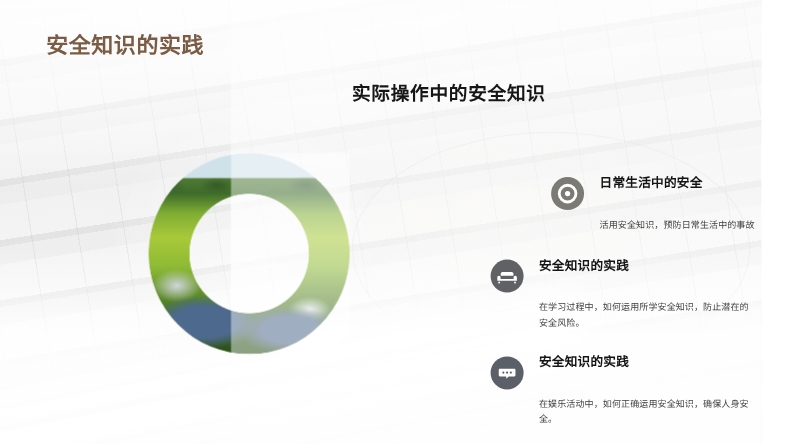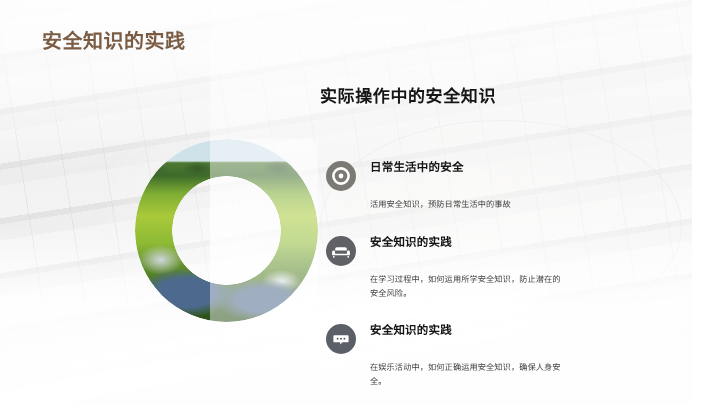--- a/index.html
+++ b/index.html
@@ -197,40 +197,41 @@
     letter-spacing: .5px;
     color: #7a5c45;
     text-shadow: 0 1px 0 rgba(255,255,255,0.6);
     white-space: nowrap;
   }
 
   
   .main-heading {
     position: absolute;
     left: 320px;
-    top: 82px;
+    top: 71px;
     font-size: 17px;
     font-weight: 700;
     letter-spacing: .6px;
     color: #161616;
     white-space: nowrap;
   }
 
   
   .feature-list {
     position: absolute;
     left: 326px;
     top: 160px;
     width: 360px;
   }
   .feature {
     position: relative;
     display: flex;
     align-items: flex-start;
     margin-bottom: 23px;
+    justify-content: flex-end;
   }
   .feature:last-child { margin-bottom: 0; }
 
   .feature-icon {
     flex: 0 0 auto;
     width: 30px;
     height: 30px;
     border-radius: 50%;
     display: flex;
     align-items: center;

